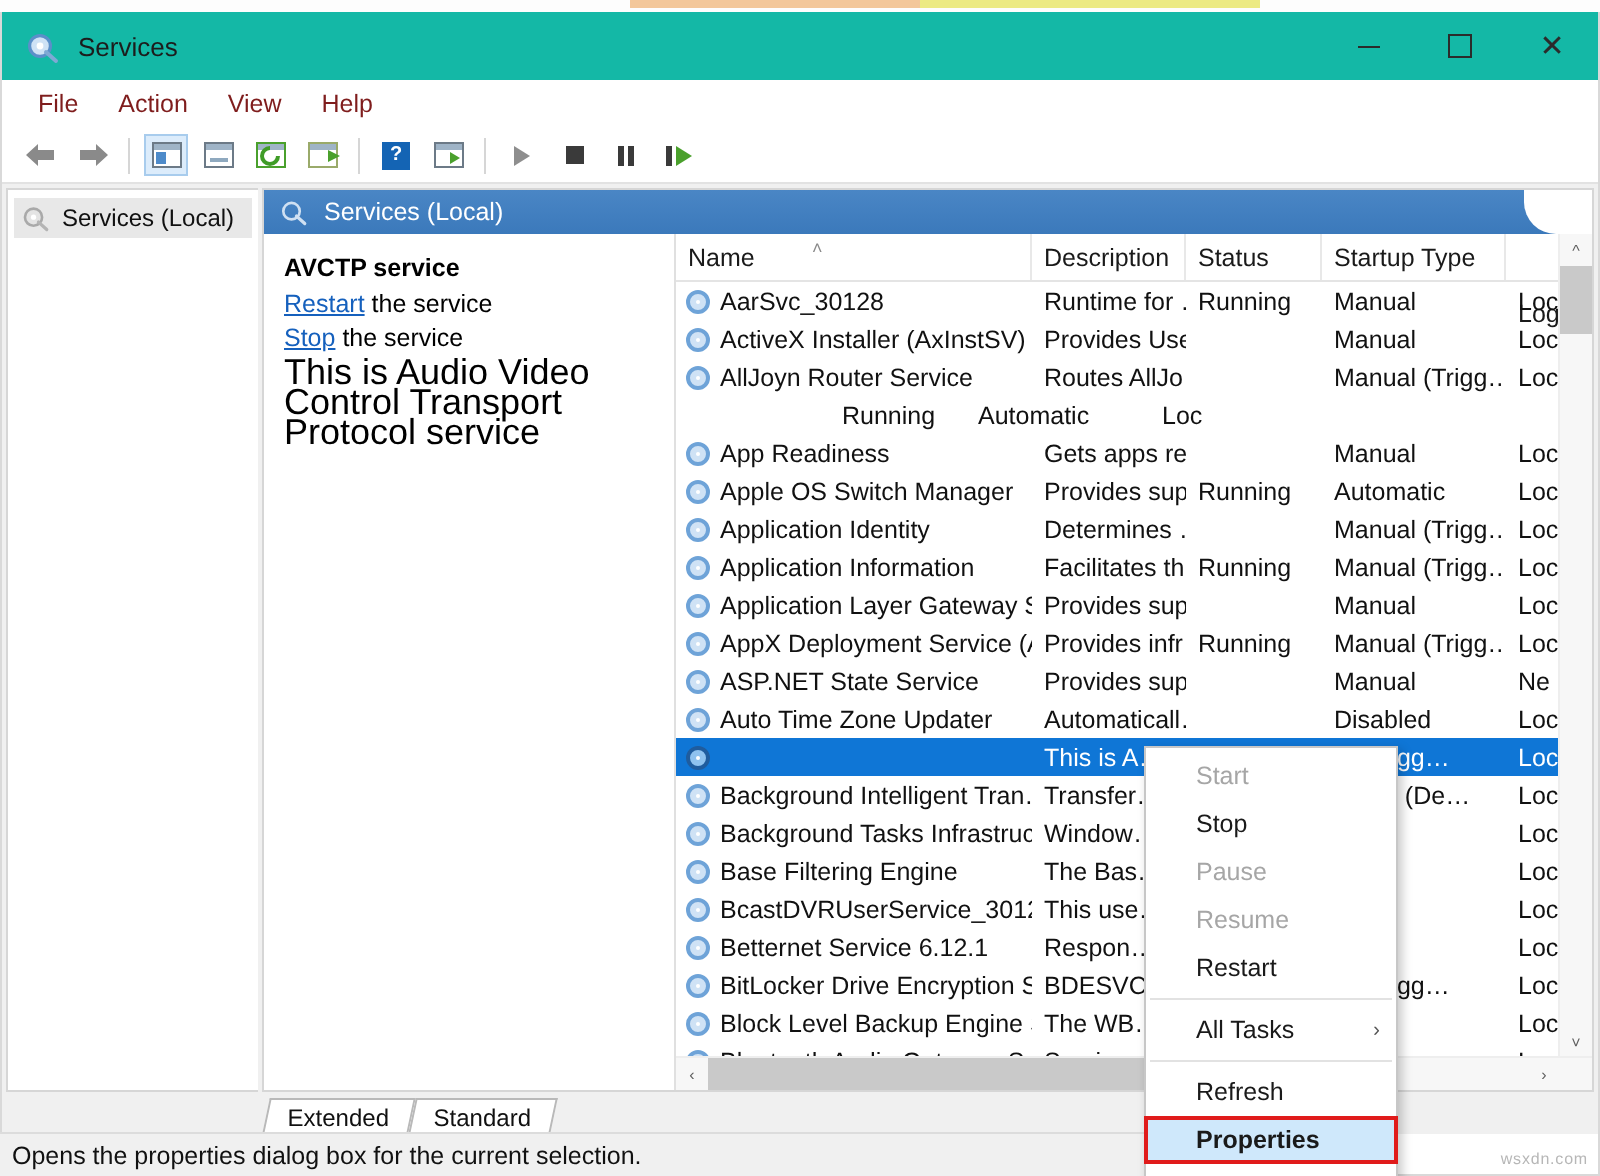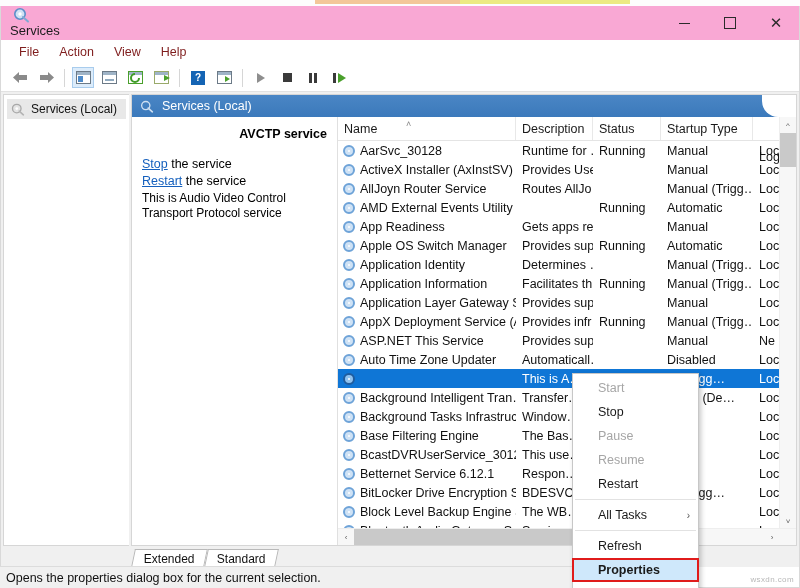--- a/index.html
+++ b/index.html
@@ -13,21 +13,21 @@
 
   
   .topstrip{position:absolute;left:0;top:0;width:800px;height:7px;background:#fdfdfd;overflow:hidden;}
   .topstrip .sw{position:absolute;top:0;height:4px;}
 
   
   .win{position:absolute;left:0;top:6px;width:800px;height:582px;background:#fff;
        border:1px solid #d9d9d9;border-top:none;box-sizing:border-box;}
 
   
-  .titlebar{position:relative;height:34px;background:#f9a8d4;display:flex;align-items:flex-start;flex-direction:column;}
+  .titlebar{position:relative;height:34px;background:#14b8a6;display:flex;align-items:center;}
   .titlebar .ico{margin-left:12px;width:17px;height:17px;position:relative;}
   .title-txt{margin-left:9px;font-size:13px;color:#1c1c1c;}
   .wctl{position:absolute;top:0;height:34px;width:46px;display:flex;align-items:center;justify-content:center;
         font-size:13px;color:#333;}
   .wctl.min{right:92px;}
   .wctl.max{right:46px;}
   .wctl.close{right:0;}
   .wctl .bar{width:11px;height:1px;background:#2b2b2b;}
   .wctl .sq{width:10px;height:10px;border:1px solid #2b2b2b;}
   .wctl .x{font-size:15px;line-height:1;color:#2b2b2b;font-family:"DejaVu Sans",sans-serif;}
@@ -62,25 +62,25 @@
   .rpane{flex:1;margin:2px 2px 0 2px;border:1px solid #d6d6d6;background:#fff;box-sizing:border-box;
          height:452px;display:flex;flex-direction:column;position:relative;}
   .rp-head{height:22px;background:linear-gradient(#4a86c5,#3b79bb);display:flex;align-items:center;
            padding-left:8px;position:relative;}
   .rp-head .htxt{color:#fff;font-size:12.5px;margin-left:8px;}
   .rp-head:after{content:"";position:absolute;right:0;top:0;width:34px;height:22px;
                  background:#fff;border-bottom-left-radius:16px;}
 
   .rp-body{flex:1;display:flex;}
   .detail{width:206px;background:#fff;border-right:1px solid #e0e0e0;padding:10px 10px 0 10px;box-sizing:border-box;}
-  .d-title{font-weight:bold;font-size:12.5px;color:#000;margin-bottom:16px;text-align:right;}
+  .d-title{font-weight:bold;font-size:12.5px;color:#000;margin-bottom:4px;}
   .d-link{color:#1560bd;text-decoration:underline;cursor:pointer;}
   .d-line{margin-bottom:3px;font-size:12.5px;}
   .d-desc-h{margin-top:26px;font-size:12.5px;}
-  .d-desc{font-size:12px;line-height:15px;}
+  .d-desc{font-size:18px;line-height:15px;}
 
   
   .listwrap{flex:1;display:flex;flex-direction:column;position:relative;background:#fff;}
   .cols{display:flex;height:23px;background:#fff;border-bottom:1px solid #e4e4e4;position:relative;}
   .col{font-size:12.5px;color:#1a1a1a;display:flex;align-items:center;padding-left:6px;
        border-right:1px solid #e8e8e8;box-sizing:border-box;position:relative;}
   .c-name{width:178px;}
   .c-desc{width:77px;}
   .c-stat{width:68px;}
   .c-start{width:92px;}
@@ -264,24 +264,24 @@
             <path d="M10 11 L15 15.5" stroke="#cfe0f2" stroke-width="2" stroke-linecap="round"></path>
           </svg>
           <div class="htxt">Services (Local)</div>
         </div>
 
         <div class="rp-body">
 
           <div class="detail">
             <div class="d-title">AVCTP service</div>
             <div class="d-line">
-              <span class="d-link">Stop</span><span> the service</span>
+              <span class="d-link">Restart</span><span> the service</span>
             </div>
             <div class="d-line">
-              <span class="d-link">Restart</span><span> the service</span>
+              <span class="d-link">Stop</span><span> the service</span>
             </div>
             <div class="d-desc">This is Audio Video Control Transport Protocol service</div>
           </div>
 
           <div class="listwrap">
             <div class="cols">
               <div class="col c-name">
                 <span>Name</span>
                 <span class="sortcaret">˄</span>
               </div>
@@ -321,26 +321,20 @@
                       <span class="gear"></span>
                     </span>
                     <span>AllJoyn Router Service</span>
                   </div>
                   <div class="cell r-desc">Routes AllJo…</div>
                   <div class="cell r-stat"></div>
                   <div class="cell r-start">Manual (Trigg…</div>
                   <div class="cell r-log">Loc</div>
                 </div>
                 <div class="row">
-                  <div class="cell r-name">
-                    <span class="svcicon">
-                      <span class="gear"></span>
-                    </span>
-                    <span>AMD External Events Utility</span>
-                  </div>
                   <div class="cell r-desc"></div>
                   <div class="cell r-stat">Running</div>
                   <div class="cell r-start">Automatic</div>
                   <div class="cell r-log">Loc</div>
                 </div>
                 <div class="row">
                   <div class="cell r-name">
                     <span class="svcicon">
                       <span class="gear"></span>
                     </span>
@@ -409,21 +403,21 @@
                   <div class="cell r-desc">Provides infr…</div>
                   <div class="cell r-stat">Running</div>
                   <div class="cell r-start">Manual (Trigg…</div>
                   <div class="cell r-log">Loc</div>
                 </div>
                 <div class="row">
                   <div class="cell r-name">
                     <span class="svcicon">
                       <span class="gear"></span>
                     </span>
-                    <span>ASP.NET This Service</span>
+                    <span>ASP.NET State Service</span>
                   </div>
                   <div class="cell r-desc">Provides sup…</div>
                   <div class="cell r-stat"></div>
                   <div class="cell r-start">Manual</div>
                   <div class="cell r-log">Ne</div>
                 </div>
                 <div class="row">
                   <div class="cell r-name">
                     <span class="svcicon">
                       <span class="gear"></span>

